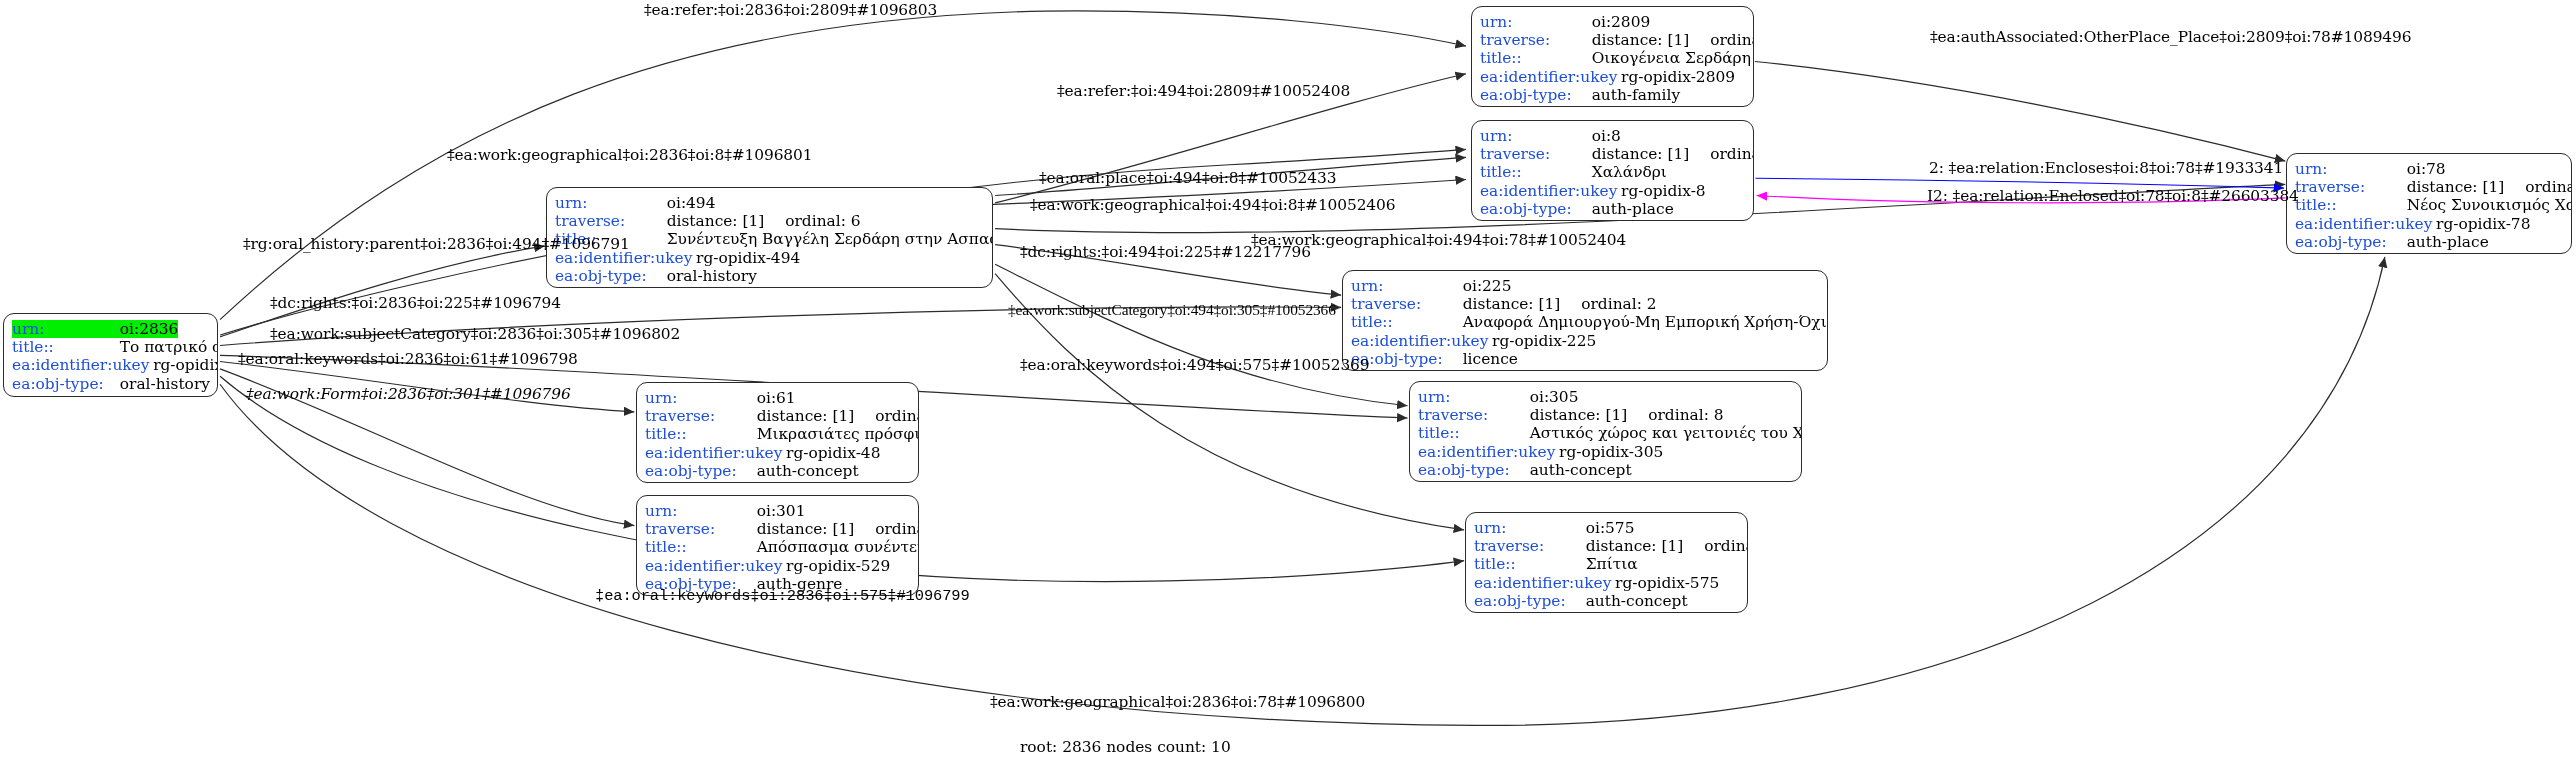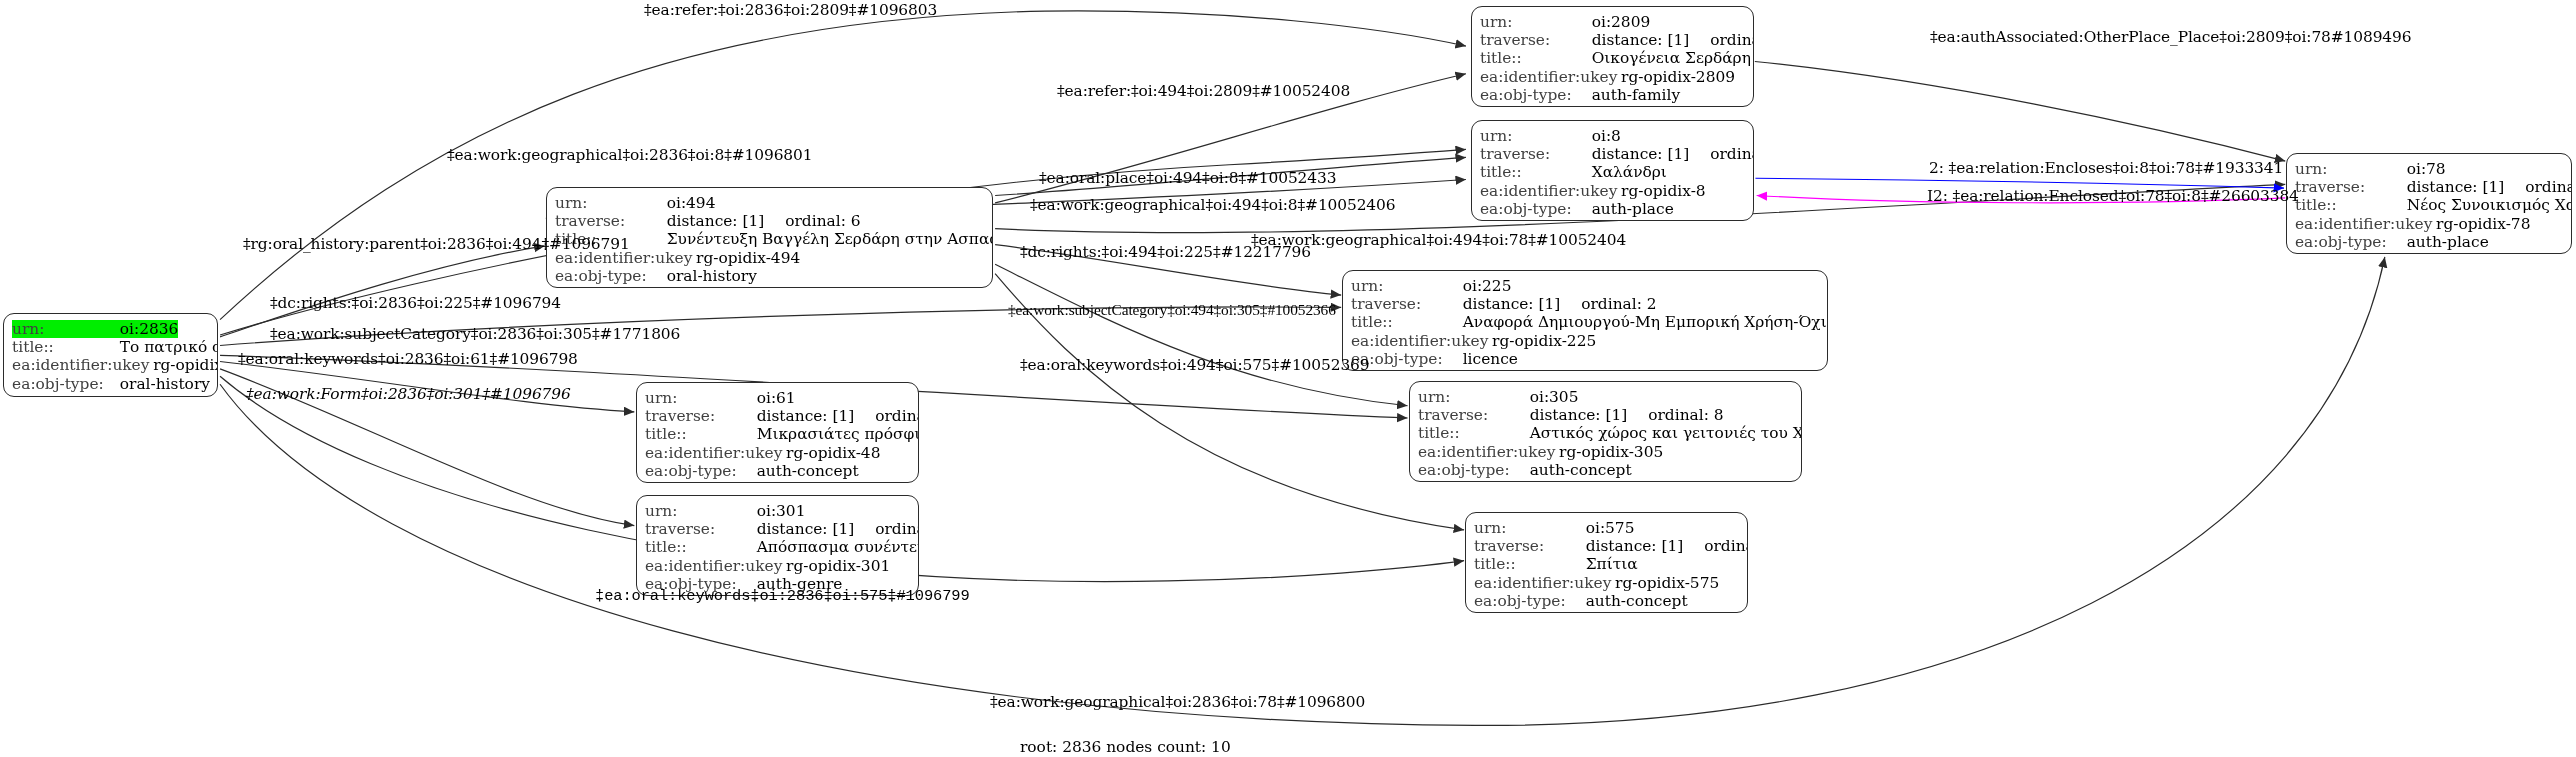--- a/index.html
+++ b/index.html
@@ -39,21 +39,21 @@
     display: flex;
     align-items: baseline;
     height: 18.4px;
     line-height: 18.4px;
     font-size: 15.4px;
     color: #000000;
   }
   .node-key {
     flex: 0 0 auto;
     padding-right: 3.7px;
-    color: #404040;
+    color: #1d4ed8;
   }
   .node-val {
     flex: 0 0 auto;
     color: #000;
   }
   .hl .node-key, .hl .node-val {
     background: #00ee00;
   }
   .trav-dist { display: inline-block; }
   .trav-ord  { display: inline-block; margin-left: 21px; }
@@ -324,21 +324,21 @@
           <span class="node-key" style="min-width: 108px;">traverse:</span>
           <span class="node-val trav-dist">distance: [1]</span>
           <span class="node-val trav-ord">ordinal: 3</span>
         </div>
         <div class="node-row">
           <span class="node-key" style="min-width: 108px;">title::</span>
           <span class="node-val">Απόσπασμα συνέντευξης</span>
         </div>
         <div class="node-row">
           <span class="node-key" style="min-width: 108px;">ea:identifier:ukey</span>
-          <span class="node-val">rg-opidix-301</span>
+          <span class="node-val">rg-opidix-529</span>
         </div>
         <div class="node-row">
           <span class="node-key" style="min-width: 108px;">ea:obj-type:</span>
           <span class="node-val">auth-genre</span>
         </div>
       </div>
     </div>
   <div id="label-layer">
       <div class="edge-label" style="left: 644px; top: 3.1px;">‡ea:refer:‡oi:2836‡oi:2809‡#1096803</div>
       <div class="edge-label" style="left: 1057px; top: 84px;">‡ea:refer:‡oi:494‡oi:2809‡#10052408</div>
@@ -346,21 +346,21 @@
       <div class="edge-label" style="left: 447px; top: 148px;">‡ea:work:geographical‡oi:2836‡oi:8‡#1096801</div>
       <div class="edge-label" style="left: 1039px; top: 171px;">‡ea:oral:place‡oi:494‡oi:8‡#10052433</div>
       <div class="edge-label" style="left: 1030px; top: 198px;">‡ea:work:geographical‡oi:494‡oi:8‡#10052406</div>
       <div class="edge-label" style="left: 243px; top: 237px;">‡rg:oral_history:parent‡oi:2836‡oi:494‡#1096791</div>
       <div class="edge-label" style="left: 1251px; top: 233px;">‡ea:work:geographical‡oi:494‡oi:78‡#10052404</div>
       <div class="edge-label" style="left: 1929px; top: 161px;">2: ‡ea:relation:Encloses‡oi:8‡oi:78‡#1933341</div>
       <div class="edge-label" style="left: 1927px; top: 189px;">I2: ‡ea:relation:Enclosed‡oi:78‡oi:8‡#26603384</div>
       <div class="edge-label" style="left: 1020px; top: 245px;">‡dc:rights:‡oi:494‡oi:225‡#12217796</div>
       <div class="edge-label" style="left: 270px; top: 296px; text-align: center;">‡dc:rights:‡oi:2836‡oi:225‡#1096794</div>
       <div class="edge-label" style="left: 1008px; top: 302px; font-family: Liberation Serif, serif;">‡ea:work:subjectCategory‡oi:494‡oi:305‡#10052366</div>
-      <div class="edge-label" style="left: 270px; top: 327px;">‡ea:work:subjectCategory‡oi:2836‡oi:305‡#1771806</div>
+      <div class="edge-label" style="left: 270px; top: 327px;">‡ea:work:subjectCategory‡oi:2836‡oi:305‡#1096802</div>
       <div class="edge-label" style="left: 1020px; top: 358px;">‡ea:oral:keywords‡oi:494‡oi:575‡#10052369</div>
       <div class="edge-label" style="left: 238px; top: 352px;">‡ea:oral:keywords‡oi:2836‡oi:61‡#1096798</div>
       <div class="edge-label" style="left: 246px; top: 387px; font-style: italic;">‡ea:work:Form‡oi:2836‡oi:301‡#1096796</div>
       <div class="edge-label" style="left: 595px; top: 589px; font-family: Liberation Mono, monospace;">‡ea:oral:keywords‡oi:2836‡oi:575‡#1096799</div>
       <div class="edge-label" style="left: 990px; top: 695px;">‡ea:work:geographical‡oi:2836‡oi:78‡#1096800</div>
     </div>
 
   <div class="footer-label" style="left:1020px; top:738px;">root: 2836 nodes count: 10</div>
 </div>
 

